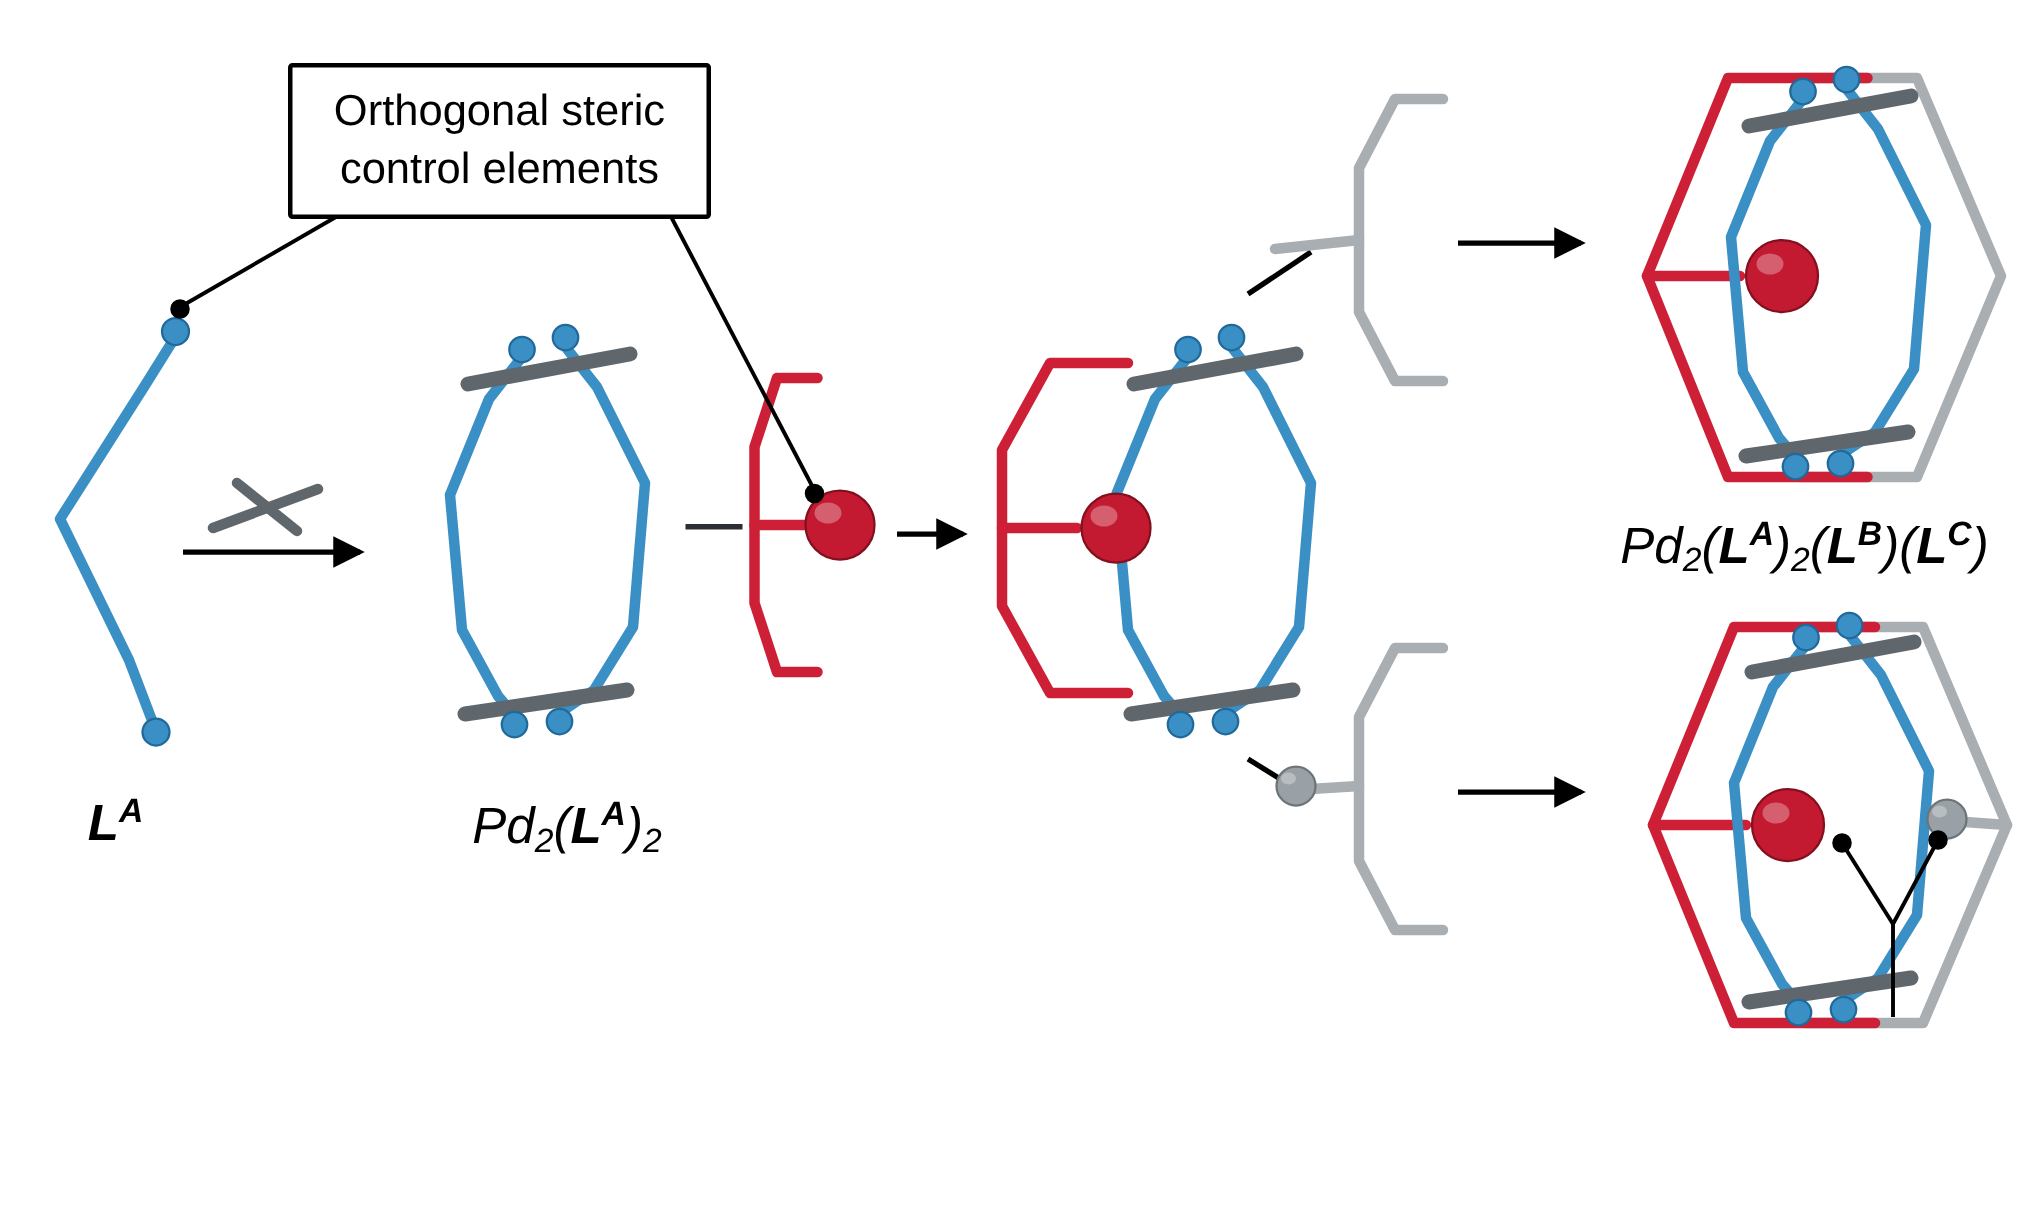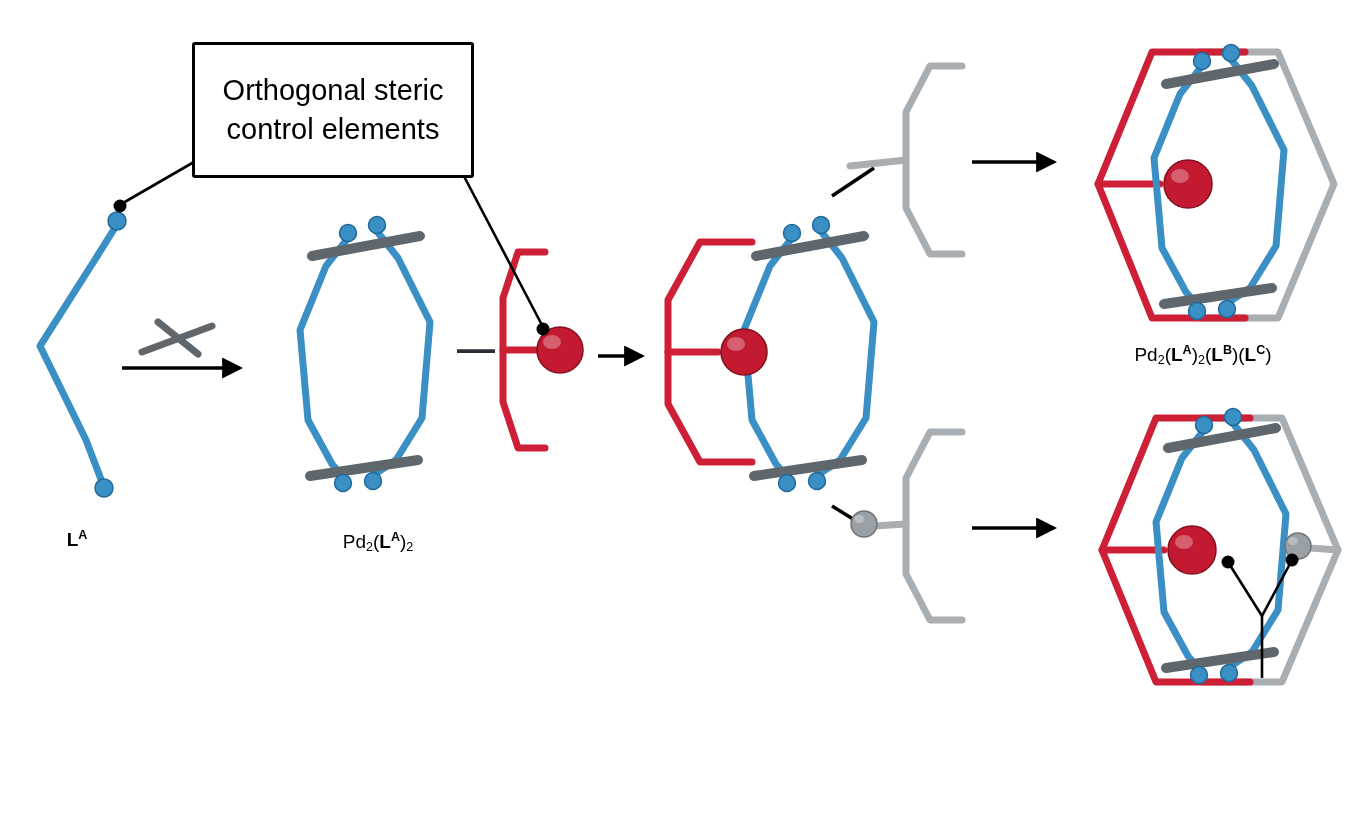--- a/index.html
+++ b/index.html
@@ -14,25 +14,25 @@
   .red-path{stroke:var(--c-ligand-red,#cd2036);fill:none;stroke-width:7;stroke-linecap:round;stroke-linejoin:round;}
   .grayl-path{stroke:var(--c-ligand-gray,#a8aeb2);fill:none;stroke-width:7;stroke-linecap:round;stroke-linejoin:round;}
   .sphere-red{fill:var(--c-sphere-red,#c31a31);stroke:#84101f;stroke-width:1.5;}
   .sphere-gray{fill:var(--c-sphere-gray,#9aa1a6);stroke:#6d7478;stroke-width:1.5;}
   .hilite{fill:#ffffff;opacity:.3;}
   .arrow-line{stroke:var(--c-line-black,#000);stroke-width:3.5;fill:none;}
   .thin-line{stroke:var(--c-line-black,#000);stroke-width:2.6;fill:none;}
   .dot{fill:var(--c-line-black,#000);}
   .callout{
     position:absolute;background:#fff;border:3px solid #000;border-radius:3px;
-    text-align:center;font-size:29px;line-height:1.35;padding:26px 14px;z-index:5;
+    text-align:center;font-size:29px;line-height:1.35;padding:10px 14px;z-index:5;
   }
   .formula{
     position:absolute;transform:translateX(-50%);white-space:nowrap;
-    font-size:19px;z-index:5;
+    font-size:34px;z-index:5;font-style:italic;
   }
   .formula .b{font-weight:bold;}
   .formula .sub{font-size:0.66em;vertical-align:-0.25em;}
   .formula .sup{font-size:0.66em;vertical-align:0.55em;}
   .separator{
     position:absolute;transform:translateX(-50%);font-size:38px;font-weight:bold;
     color:#2b2f33;z-index:5;
   }
 </style>
 </head>

